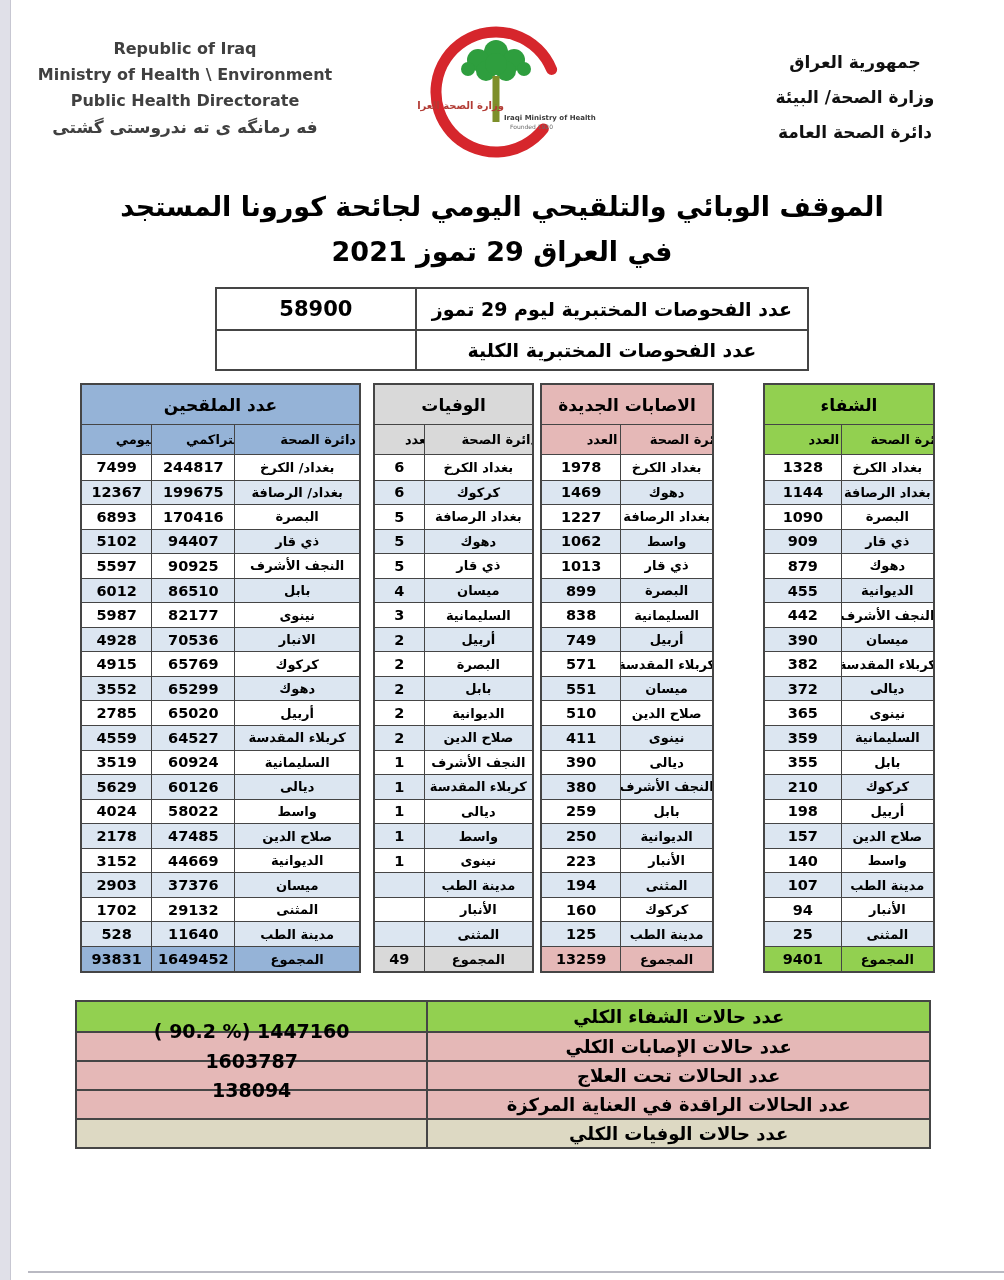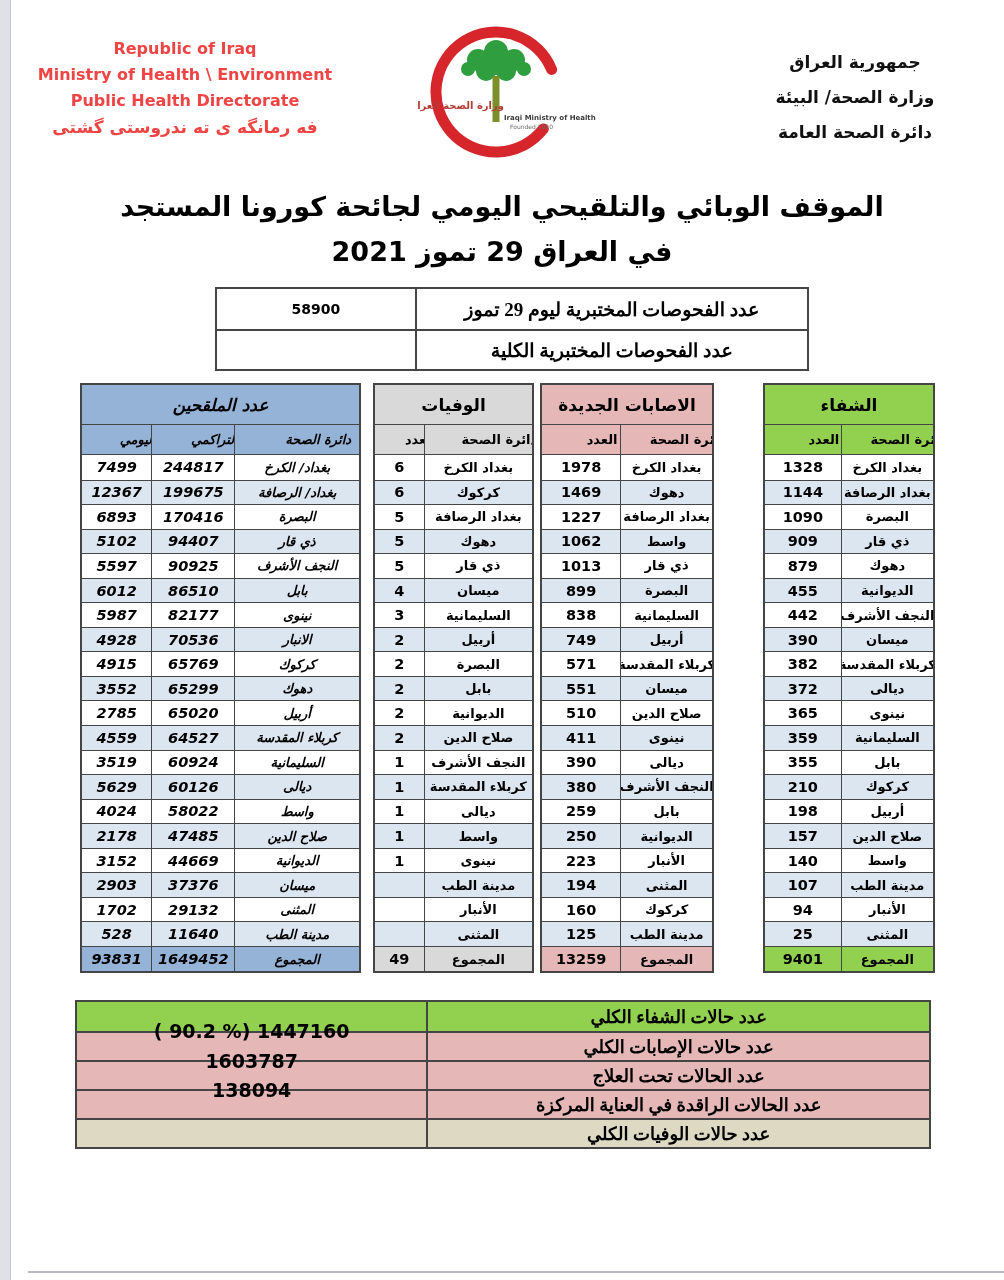--- a/index.html
+++ b/index.html
@@ -18,21 +18,21 @@
     background: var(--edge); border-right: 1px solid #c7c7d2;
   }
   .bottom-edge {
     position: absolute; left: 28px; top: 1271px; width: 976px; height: 2px;
     background: #b9b9c2;
   }
 
   
   .hdr-left {
     position: absolute; left: 30px; top: 36px; width: 310px;
-    text-align: center; font-weight: bold; color: #ef4444;
+    text-align: center; font-weight: bold; color: #404040;
     font-size: 16px; line-height: 26px;
   }
   .hdr-left .kurdish { font-size: 17px; direction: rtl; }
   .hdr-right {
     position: absolute; left: 735px; top: 40px; width: 240px;
     text-align: center; font-weight: bold; color: #111;
     font-size: 17px; direction: rtl;
   }
   .hdr-right div { margin-bottom: 15px; margin-top: 12px; }
   .logo-wrap { position: absolute; left: 418px; top: 12px; width: 180px; height: 158px; }
@@ -46,25 +46,25 @@
 
   
   .tests-table {
     position: absolute; left: 215px; top: 287px; width: 594px;
     border: 2px solid var(--border); direction: rtl; background: #fff;
   }
   .tests-row { display: flex; height: 40px; }
   .tests-row + .tests-row { border-top: 2px solid var(--border); }
   .tests-label {
     width: 66.5%; display: flex; align-items: center; justify-content: center;
-    font-weight: bold; font-size: 19px; border-left: 2px solid var(--border); font-family: Liberation Serif, serif;
+    font-weight: bold; font-size: 19px; border-left: 2px solid var(--border);
   }
   .tests-value {
     width: 33.5%; display: flex; align-items: center; justify-content: center;
-    font-weight: bold; font-size: 14px; direction: ltr;
+    font-weight: bold; font-size: 21px; direction: ltr;
   }
 
   
   .gt {
     position: absolute; top: 383px; height: 590px;
     border: 2px solid var(--border); direction: rtl; background: #fff;
     display: flex; flex-direction: column;
   }
   .gt-title {
     height: 40px; display: flex; align-items: center; justify-content: center;
@@ -78,21 +78,21 @@
   .gt-rows > div.gt-row:nth-of-type(even) { background: var(--blue_stripe); }
   .gt-total { display: flex; height: 25px; border-top: 1px solid var(--border); }
   .cell {
     display: flex; align-items: center; justify-content: center;
     font-weight: bold; overflow: hidden; white-space: nowrap;
   }
   .cell.name { font-size: 13px; }
   .cell.num  { font-size: 14.5px; direction: ltr; }
   .cell:not(:last-child) { border-left: 1px solid var(--border); }
 
-  .t-vacc  { left: 80px;  width: 281px; font-style: italic; }
+  .t-vacc  { left: 80px;  width: 281px; }
   .t-vacc .c-name { width: 45%; } .t-vacc .c-cum { width: 30%; } .t-vacc .c-day { width: 25%; }
   .t-vacc .gt-title, .t-vacc .gt-cols, .t-vacc .gt-total { background: var(--blue); }
 
   .t-death { left: 373px; width: 161px; }
   .t-death .c-name { width: 69%; } .t-death .c-val { width: 31%; }
   .t-death .gt-title, .t-death .gt-cols, .t-death .gt-total { background: var(--gray); }
 
   .t-inf   { left: 540px; width: 174px; }
   .t-inf .c-name { width: 54%; } .t-inf .c-val { width: 46%; }
   .t-inf .gt-title, .t-inf .gt-cols, .t-inf .gt-total { background: var(--pink); }
@@ -103,21 +103,21 @@
 
   
   .summary-table {
     position: absolute; left: 75px; top: 1000px; width: 856px;
     border: 2px solid var(--border); direction: rtl;
   }
   .sum-row { display: flex; height: 29px; }
   .sum-row + .sum-row { border-top: 2px solid var(--border); }
   .sum-label {
     width: 59%; display: flex; align-items: center; justify-content: center;
-    font-weight: bold; font-size: 18px; border-left: 2px solid var(--border); font-family: Liberation Serif, serif;
+    font-weight: bold; font-size: 18px; border-left: 2px solid var(--border);
   }
   .sum-value {
     width: 41%; display: flex; align-items: center; justify-content: center;
     font-weight: bold; font-size: 19px; direction: ltr; margin-top: 28px;
   }
   .logo-ar-text { font-size: 10px; font-weight: bold; }
 </style>
 </head>
 <body>
 

